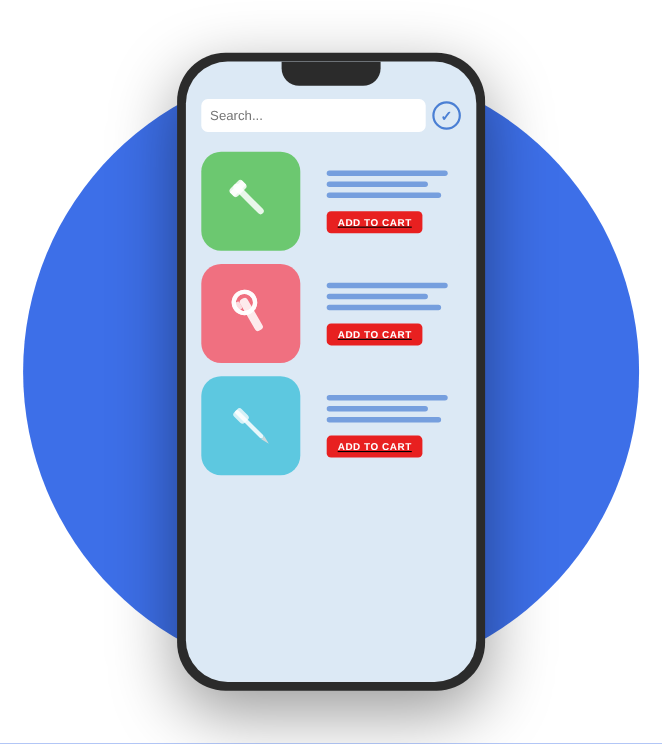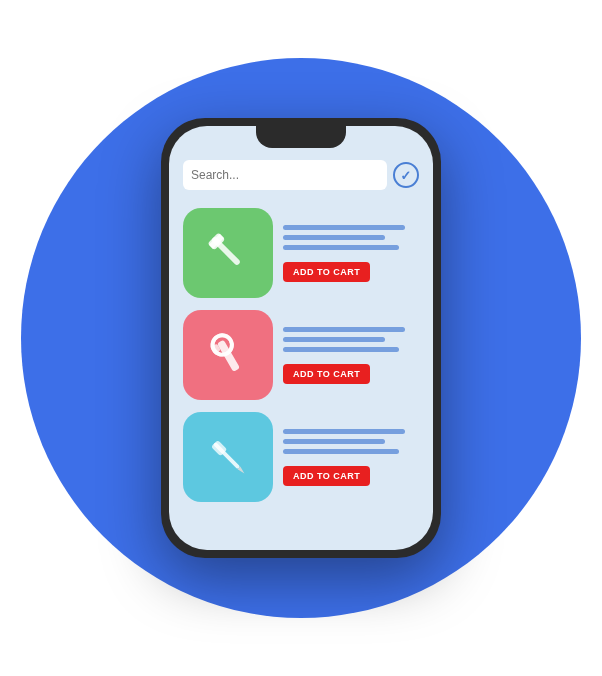--- a/index.html
+++ b/index.html
@@ -24,21 +24,21 @@
       top: 50%;
       left: 50%;
       transform: translate(-50%, -50%);
       z-index: 0;
     }
 
     .phone-wrapper {
       position: relative;
       z-index: 1;
       width: 280px;
-      height: 440px;
+      height: 580px;
     }
 
     .phone-outer {
       width: 100%;
       height: 100%;
       background: #2b2b2b;
       border-radius: 44px;
       padding: 8px;
       box-shadow: 0 20px 60px rgba(0,0,0,0.4);
     }
@@ -116,23 +116,24 @@
     
     .product-list {
       display: flex;
       flex-direction: column;
       gap: 12px;
     }
 
     .product-item {
       display: flex;
       align-items: center;
-      gap: 10px;
+      gap: 24px;
       background: #dce9f5;
       border-radius: 10px;
+      text-decoration: underline;
     }
 
     .product-icon-box {
       width: 90px;
       height: 90px;
       border-radius: 18px;
       display: flex;
       align-items: center;
       justify-content: center;
       flex-shrink: 0;

